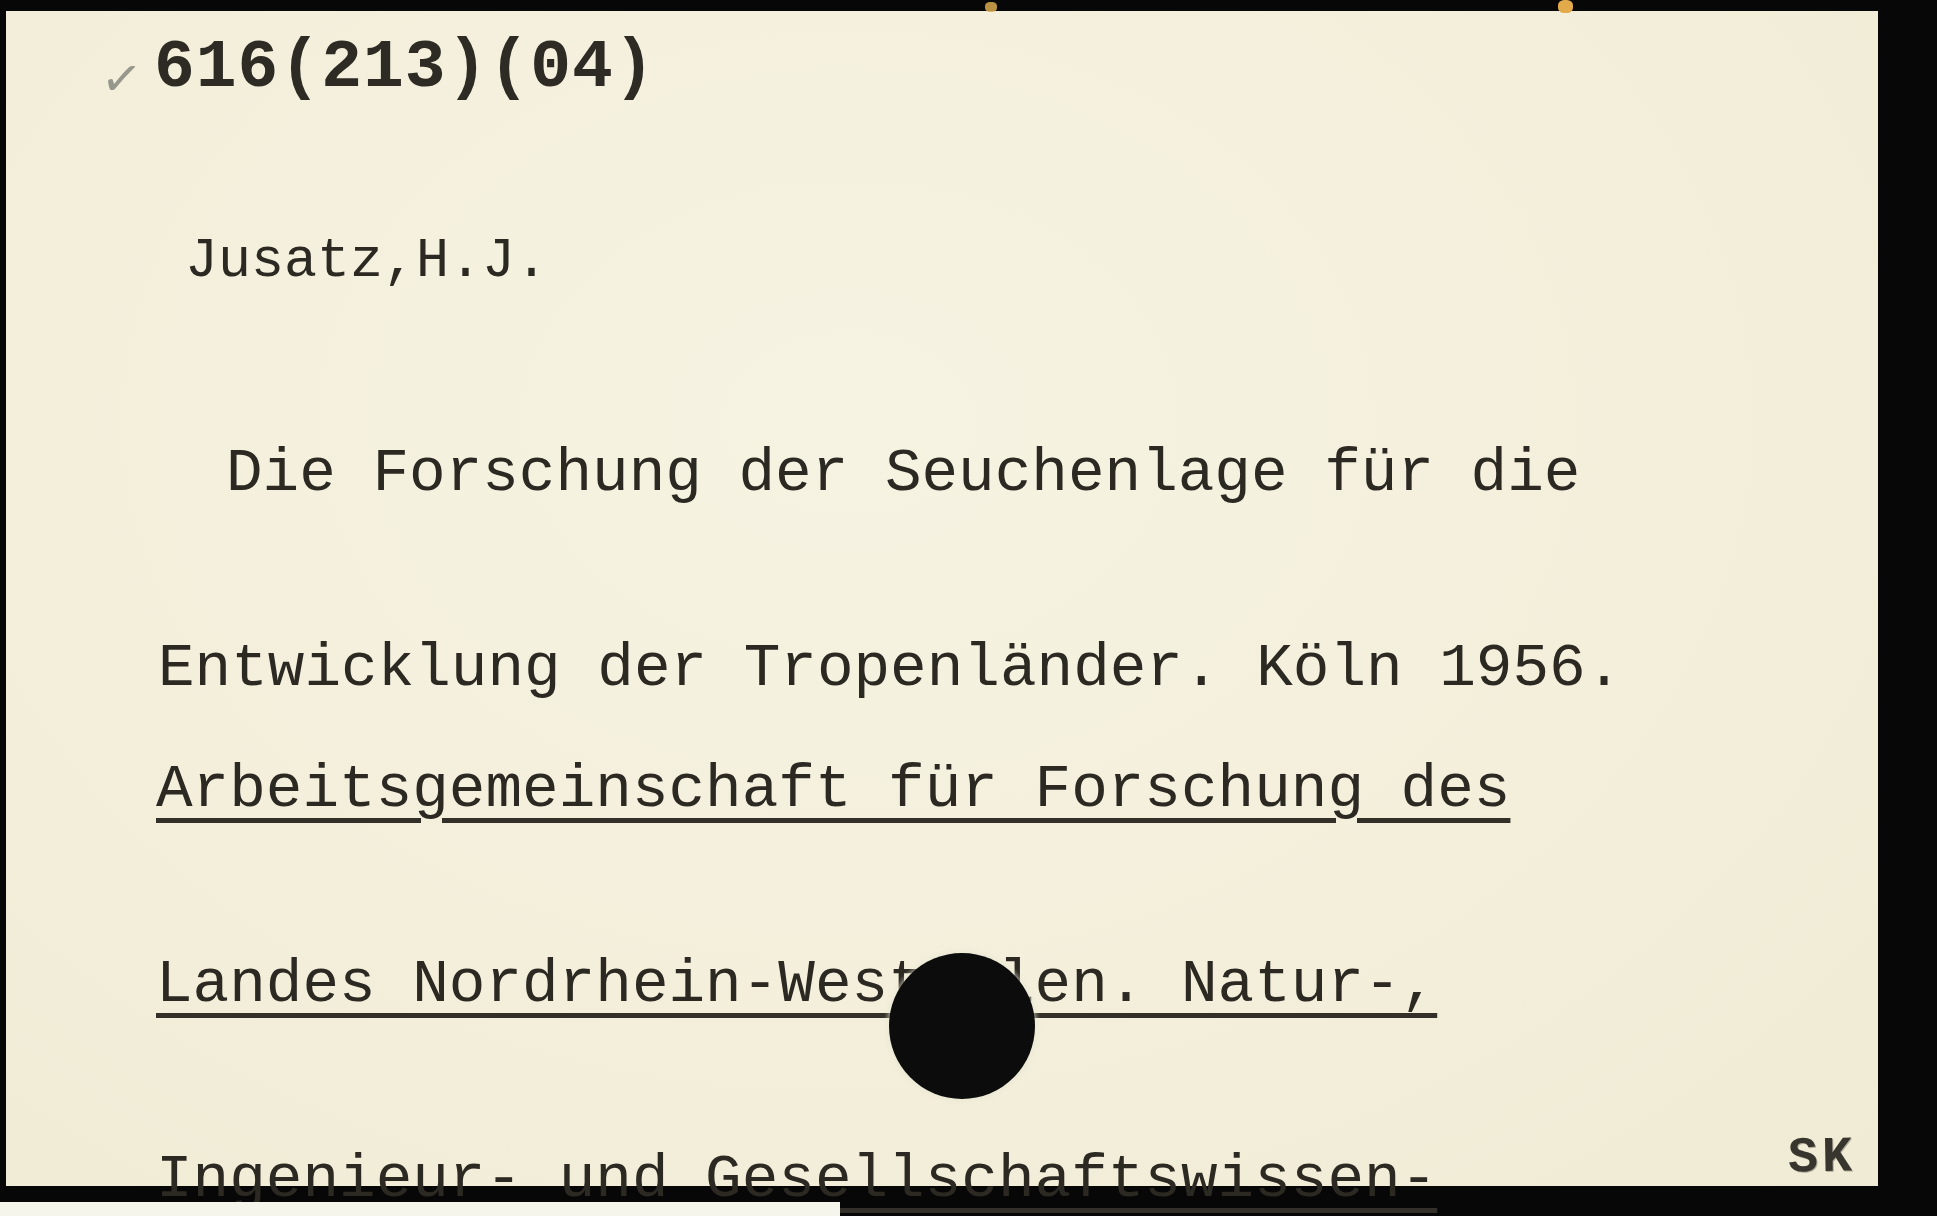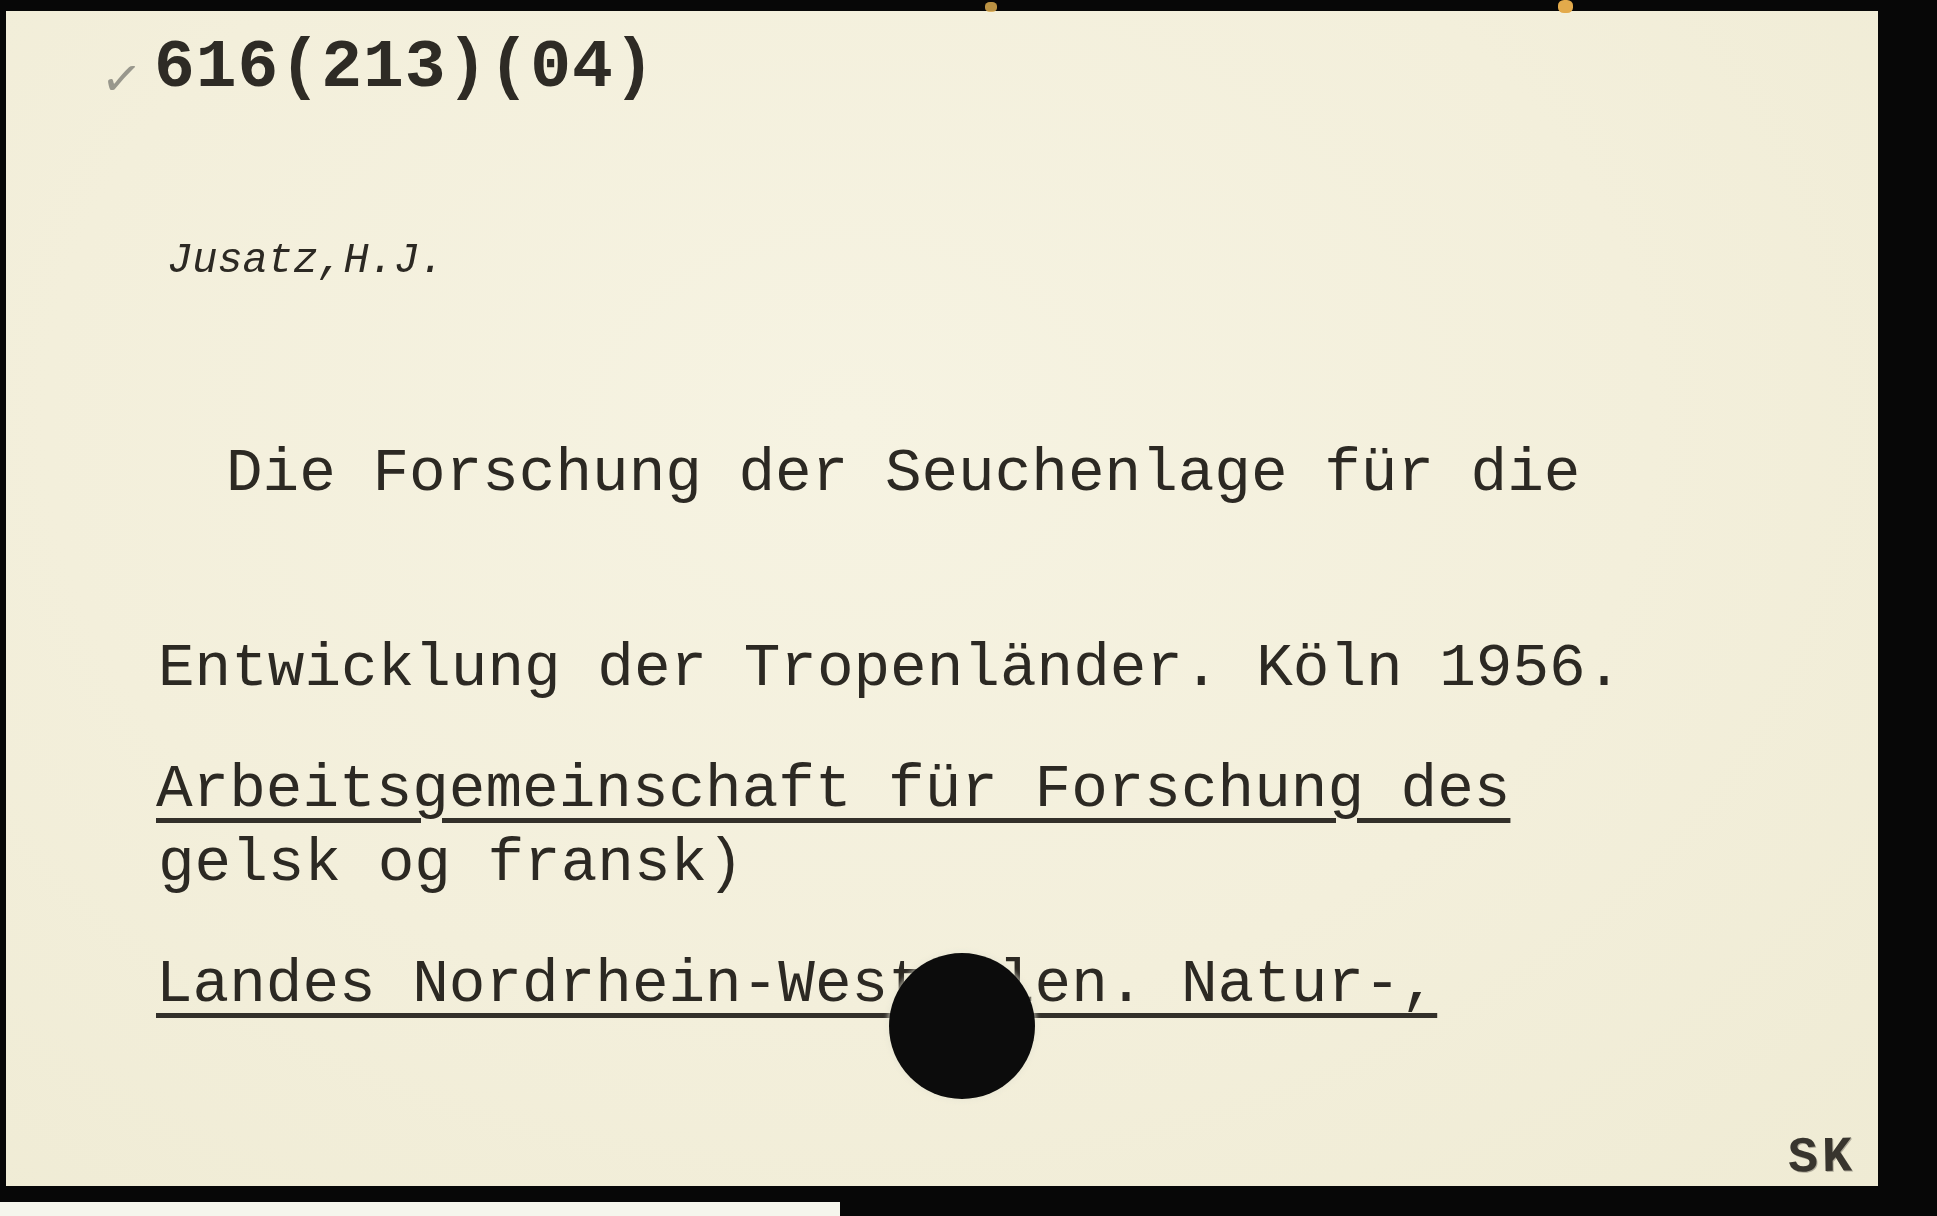--- a/index.html
+++ b/index.html
@@ -41,24 +41,23 @@
     left: 148px;
     font-size: 68px;
     line-height: 1.1;
     letter-spacing: 1px;
     color: #2e2b25;
     font-weight: bold;
   }
   .author {
     position: absolute;
     top: 218px;
-    left: 161px;
-    font-size: 42px;
+    left: 179px;
+    font-size: 55px;
     line-height: 65px;
-    font-style: italic;
   }
   .title-block {
     position: absolute;
     top: 300px;
     left: 152px;
     font-size: 61px;
     line-height: 65px;
     white-space: pre;
   }
   .title-block .line.indent { padding-left: 68px; }
@@ -119,26 +118,26 @@
 
     <span class="check">✓</span>
 
     <div class="classnum">616(213)(04)</div>
 
     <div class="author">Jusatz,H.J.</div>
 
     <div class="title-block">
       <div class="line indent">Die Forschung der Seuchenlage für die</div>
       <div class="line">Entwicklung der Tropenländer. Köln 1956.</div>
-      <div class="line">gelsk og fransk)</div>
     </div>
 
     <div class="series-block">
       <div class="line"><span>Arbeitsgemeinschaft für Forschung des</span></div>
       <div class="line"><span>Landes Nordrhein-Westfalen. Natur-,</span></div>
+      <div class="line"><span>Ingenieur- und Gesellschaftswissen-</span></div>
       
     </div>
 
     <div class="hole"></div>
 
     <div class="stamp">SK</div>
 
   </div>
 
   <div class="bottom-sliver"></div>

